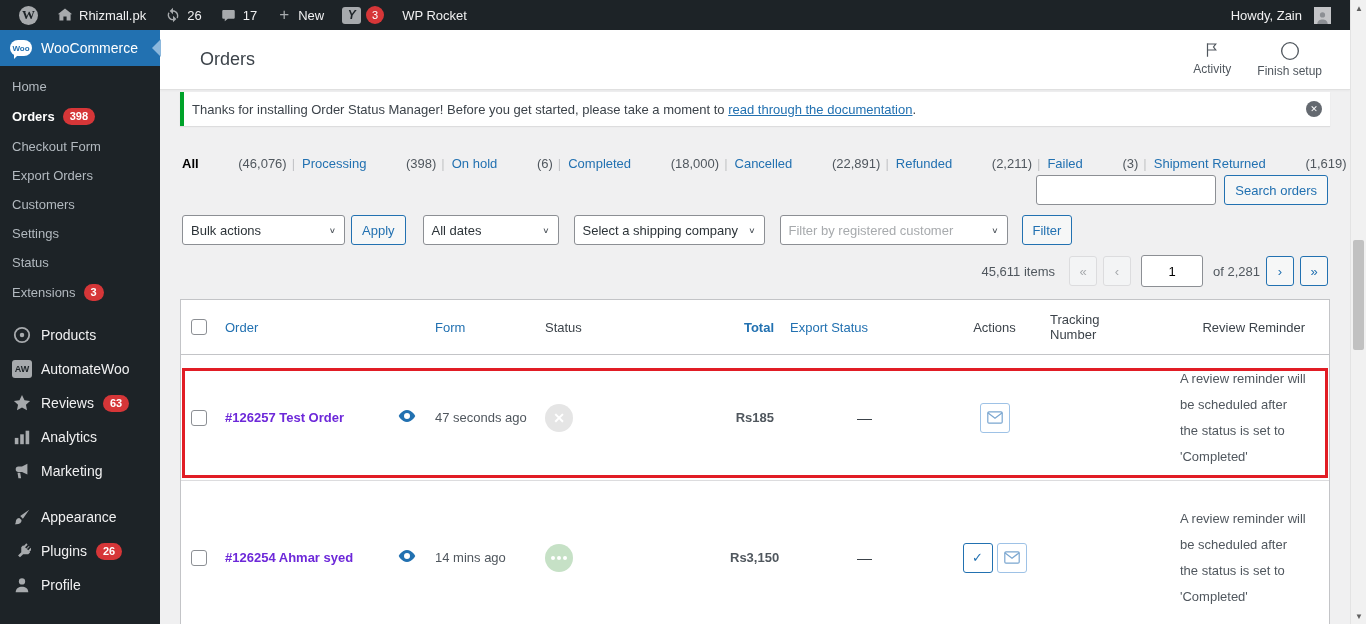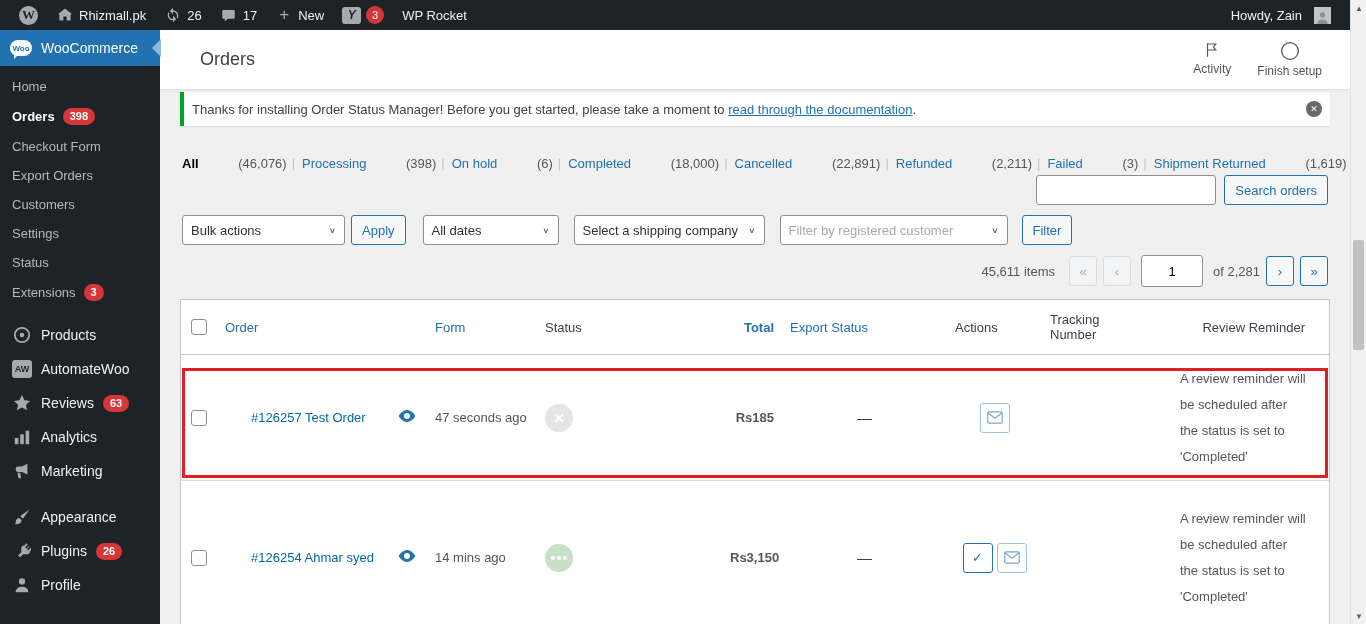--- a/index.html
+++ b/index.html
@@ -141,21 +141,21 @@
     align-items:center;
   }
   .thead { height:55px; border-bottom:1px solid #c3c4c7; font-size:13px; }
   .thead .col-link { color:#2271b1; cursor:pointer; text-decoration:none; }
   .tbody-row { border-bottom:1px solid #dcdcde; }
   .row-1 { height:126px; }
   .row-2 { height:153px; border-bottom:none; }
   .cell { padding:0 8px; }
   .cell-cb { display:flex; justify-content:center; }
   .cb { width:16px; height:16px; border:1px solid #8c8f94; border-radius:3px; background:#fff; cursor:pointer; appearance:none; }
-  .order-link { color:#0369a1; font-weight:normal; font-size:13px; cursor:pointer; text-decoration:none;margin-left:26px; }
+  .order-link { color:#6d28d9; font-weight:bold; font-size:13px; cursor:pointer; text-decoration:none; }
   .eye { display:flex; justify-content:center; cursor:pointer; }
   .eye svg { fill:#2271b1; }
   .date-cell { color:#50575e; }
   .status-icon {
     width:28px; height:28px; border-radius:50%; display:flex; align-items:center;
     justify-content:center; margin-left:8px; color:#fff; font-weight:bold;
   }
   .status-cancelled { background:#e5e5e5; font-size:14px; }
   .status-processing { background:#c6e1c6; }
   .status-processing .dots { display:flex; gap:2px; }
@@ -419,21 +419,21 @@
     <div class="trow thead">
       <div class="cell cell-cb">
           <input type="checkbox" class="cb" style="">
         </div>
       <div class="cell"><a class="col-link" style="text-decoration:none;">Order</a></div>
       <div class="cell"></div>
       <div class="cell"><a class="col-link" style="text-decoration:none;">Form</a></div>
       <div class="cell">Status</div>
       <div class="cell total-cell"><a class="col-link" style="text-decoration:none;">Total</a></div>
       <div class="cell" style="text-align:left; font-size:13px;"><a class="col-link" style="text-decoration:none;">Export Status</a></div>
-      <div class="cell" style="text-align:left;">Actions</div>
+      <div class="cell" style="text-align:center;">Actions</div>
       <div class="cell tracking-head">
           <span>Tracking Number</span>
         </div>
       <div class="cell" style="text-align:right; padding-right:24px;">Review Reminder</div>
     </div>
 
     <div class="trow tbody-row row-1">
       <div class="cell cell-cb">
           <input type="checkbox" class="cb" style="">
         </div>

